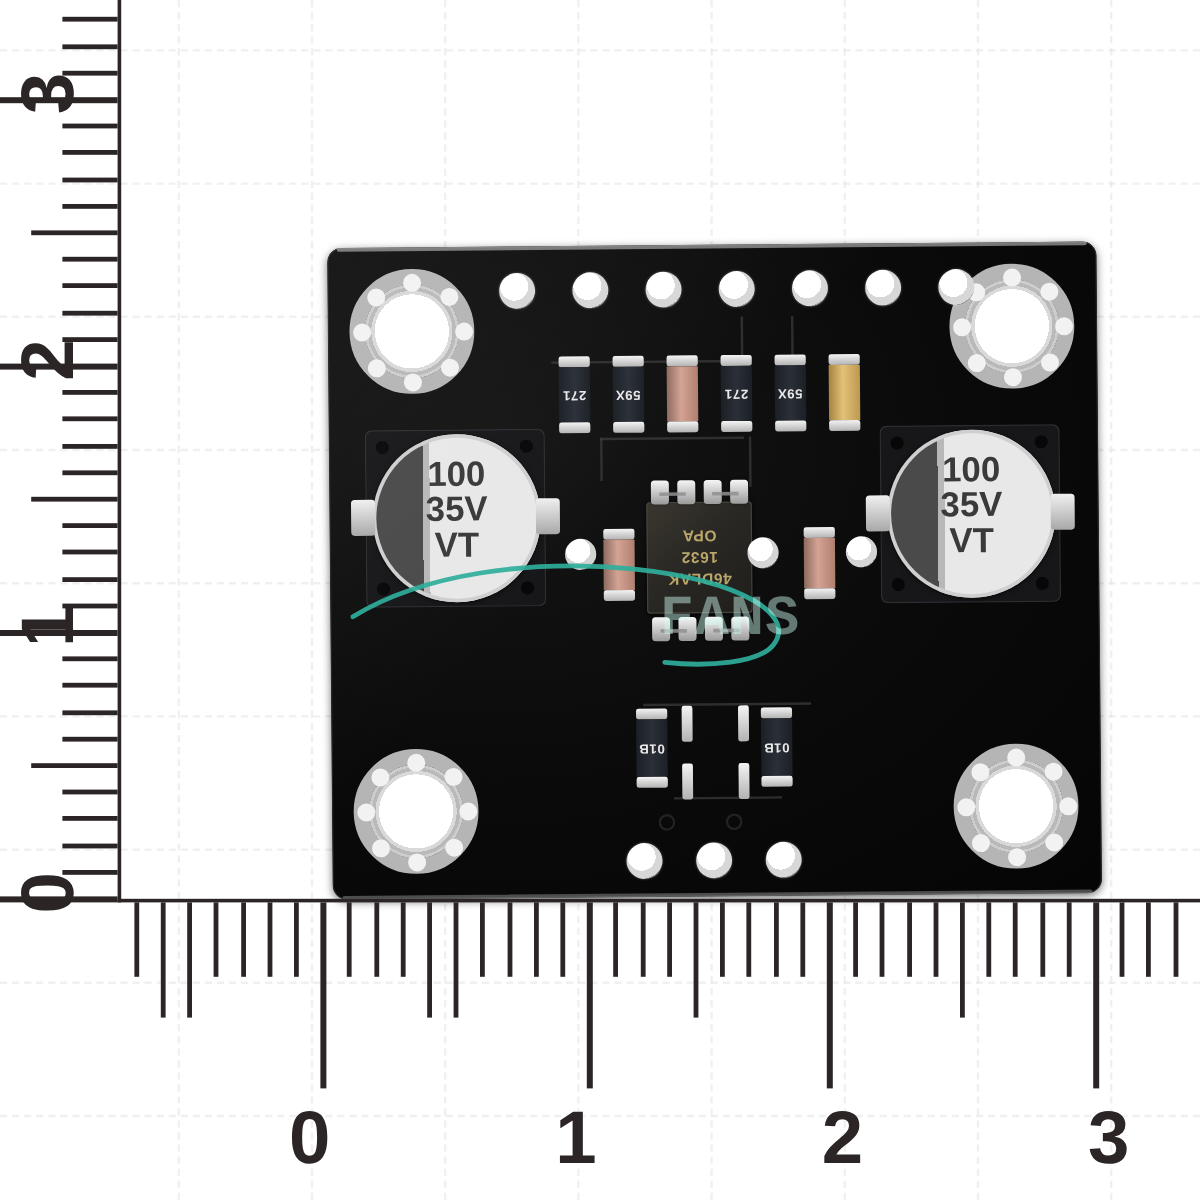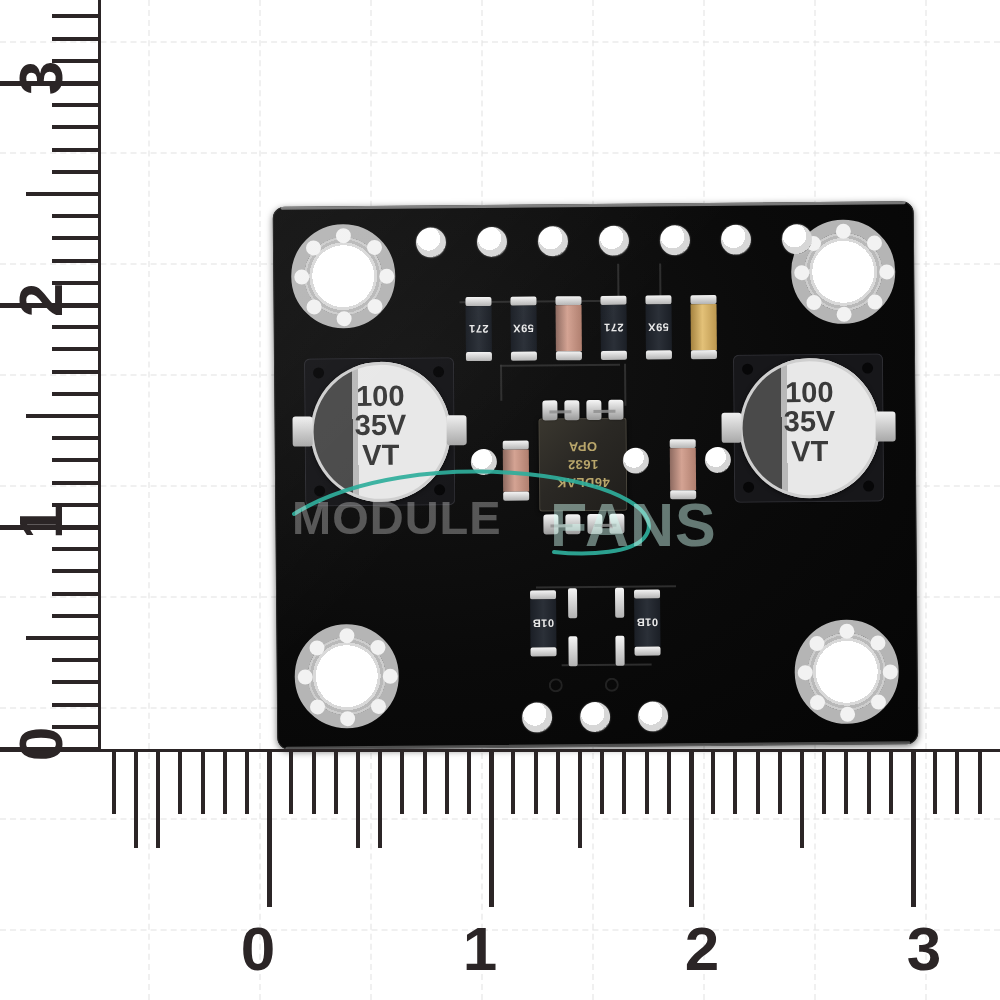--- a/index.html
+++ b/index.html
@@ -91,22 +91,22 @@
     background:linear-gradient(#f6f6f6,#9a9a9a);box-shadow:0 0 2px rgba(0,0,0,.5);}
   .ictrace{position:absolute;height:3px;background:#8f8f8f;opacity:.85;}
 
   
   .trace{position:absolute;background:#3d3d3d;opacity:.7;}
 
   
   #watermark{position:absolute;left:292px;top:452px;width:430px;height:110px;pointer-events:none;}
   #wm-module{position:absolute;left:0;top:38px;font-size:47px;font-weight:700;color:rgba(255,255,255,.30);
     font-family:"Liberation Sans",sans-serif;letter-spacing:1px;}
-  #wm-fans{position:absolute;left:258px;top:38px;font-size:61px;font-weight:700;color:rgba(210,255,245,.45);
-    font-family:Liberation Sans, sans-serif;letter-spacing:1px;}
+  #wm-fans{position:absolute;left:258px;top:38px;font-size:47px;font-weight:700;color:rgba(210,255,245,.45);
+    font-family:Liberation Mono, monospace;letter-spacing:1px;}
   #wm-swoosh{position:absolute;left:0;top:0;width:430px;height:110px;}
 </style>
 </head>
 <body>
 
 <div id="stage">
 
   <div id="bg-grid">
       <div class="grid-v" style="left: 148px; top: 0px; height: 1000px;"></div>
       <div class="grid-v" style="left: 259px; top: 0px; height: 1000px;"></div>
@@ -362,21 +362,20 @@
       </div>
 
     <div class="trace" style="left:272px;top:474px;width:14px;height:14px;border-radius:50%;background:none;box-shadow:0 0 0 2px #2d2d2d inset;"></div>
     <div class="trace" style="left:328px;top:474px;width:14px;height:14px;border-radius:50%;background:none;box-shadow:0 0 0 2px #2d2d2d inset;"></div>
   </div>
 
   <div id="watermark">
     <svg id="wm-swoosh" viewBox="0 0 430 110">
       <path d="M2 62 C 60 26, 150 14, 235 22 C 330 32, 372 62, 352 86 C 340 100, 300 104, 262 100" fill="none" stroke="#2fae9b" stroke-width="4" stroke-linecap="round" opacity="0.92"></path>
     </svg>
-    <div id="wm-module">MODULE</div>
     <div id="wm-fans">FANS</div>
   </div>
 
   <div class="ruler-left-rail"></div>
   <div class="ruler-bottom-rail"></div>
   <div id="ruler-left">
       <div class="tick-h" style="left: -20px; top: 747px; width: 118px; height: 5px;"></div>
       <div class="tick-h" style="left: 52px; top: 724.8px; width: 46px; height: 4px;"></div>
       <div class="tick-h" style="left: 52px; top: 702.6px; width: 46px; height: 4px;"></div>
       <div class="tick-h" style="left: 52px; top: 680.4px; width: 46px; height: 4px;"></div>

